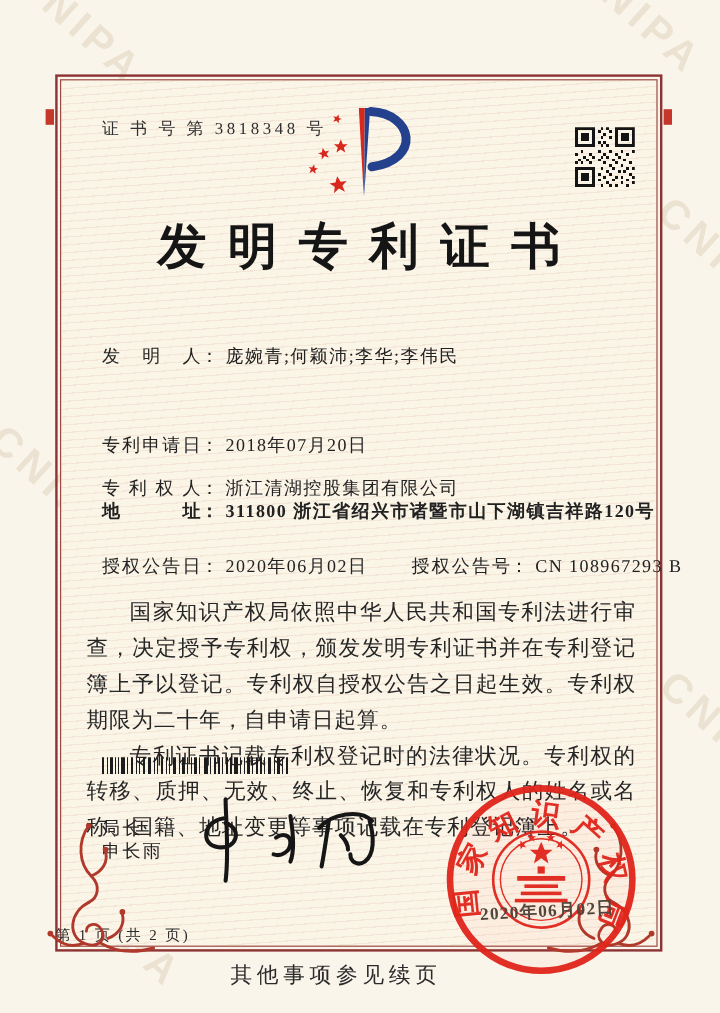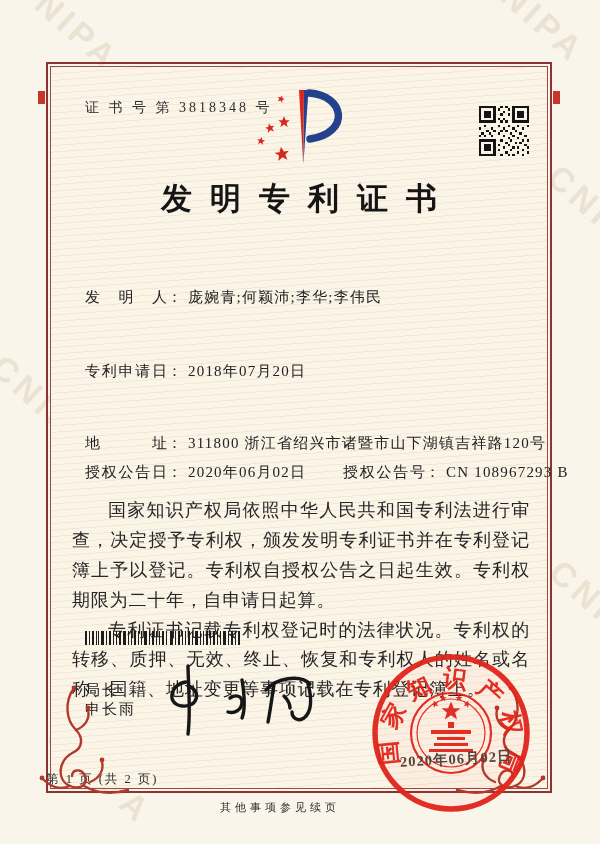--- a/index.html
+++ b/index.html
@@ -49,21 +49,21 @@
   
   .cert-no{
     position:absolute;left:85px;top:99px;
     font-size:14px;color:#2f2f2f;letter-spacing:3px;z-index:4;
   }
   .logo{position:absolute;left:246px;top:84px;z-index:4;}
   .qr{position:absolute;left:479px;top:106px;z-index:4;}
   .title{
     position:absolute;left:46px;top:178px;width:506px;
     text-align:center;
-    font-size:31px;font-weight:bold;color:#151515;
+    font-size:41px;font-weight:bold;color:#151515;
     letter-spacing:18px;text-indent:18px;
     z-index:4;
   }
   
   .field-row{
     position:absolute;left:85px;width:445px;
     font-size:15px;color:#222;z-index:4;white-space:nowrap;
   }
   .flabel{
     display:inline-block;width:82px;
@@ -89,21 +89,21 @@
   .sign-block .role{}
   .signature{position:absolute;left:158px;top:660px;z-index:5;}
   .seal{position:absolute;left:366px;top:648px;z-index:6;}
   .corner-ornament{position:absolute;z-index:5;}
   .page-indicator{
     position:absolute;left:46px;top:771px;width:506px;
     text-align:left;font-size:12.5px;color:#2b2b2b;letter-spacing:2px;z-index:4;
   }
   .continuation{
     position:absolute;left:0;top:800px;width:560px;
-    text-align:center;font-size:11px;color:#2b2b2b;letter-spacing:4px;z-index:4;
+    text-align:center;font-size:18px;color:#2b2b2b;letter-spacing:4px;z-index:4;
   }
 </style>
 </head>
 <body>
 
 <div id="certificate">
 
   <span class="wm" style="left:2px;top:2px;">CNIPA</span>
   <span class="wm" style="left:468px;top:-6px;">CNIPA</span>
   <span class="wm" style="left:536px;top:195px;">CNIPA</span>
@@ -144,21 +144,24 @@
   </svg>
 
   <div class="title">发明专利证书</div>
 
   <div class="field-row" style="top:288px;">
     <span class="flabel">发明人</span><span class="fcolon">：</span><span class="fvalue">庞婉青;何颖沛;李华;李伟民</span>
   </div>
   <div class="field-row" style="top:362px;">
     <span class="flabel">专利申请日</span><span class="fcolon">：</span><span class="fvalue">2018年07月20日</span>
   </div>
-  <div class="field-row" style="top:434px;">
+  <div class="field-row" style="top:398px;">
+    <span class="flabel">专利权人</span><span class="fcolon">：</span><span class="fvalue">浙江清湖控股集团有限公司</span>
+  </div>
+  <div class="field-row" style="top:417px;font-weight:bold;">
     <span class="flabel">地址</span><span class="fcolon">：</span><span class="fvalue">311800 浙江省绍兴市诸暨市山下湖镇吉祥路120号</span>
   </div>
 
   <div class="field-row" style="top:463px;">
     <span class="flabel">授权公告日</span><span class="fcolon">：</span><span class="fvalue">2020年06月02日</span>
     <span class="grant-right">
       <span class="flabel">授权公告号</span><span class="fcolon">：</span><span class="fvalue">CN 108967293 B</span>
     </span>
   </div>
 

